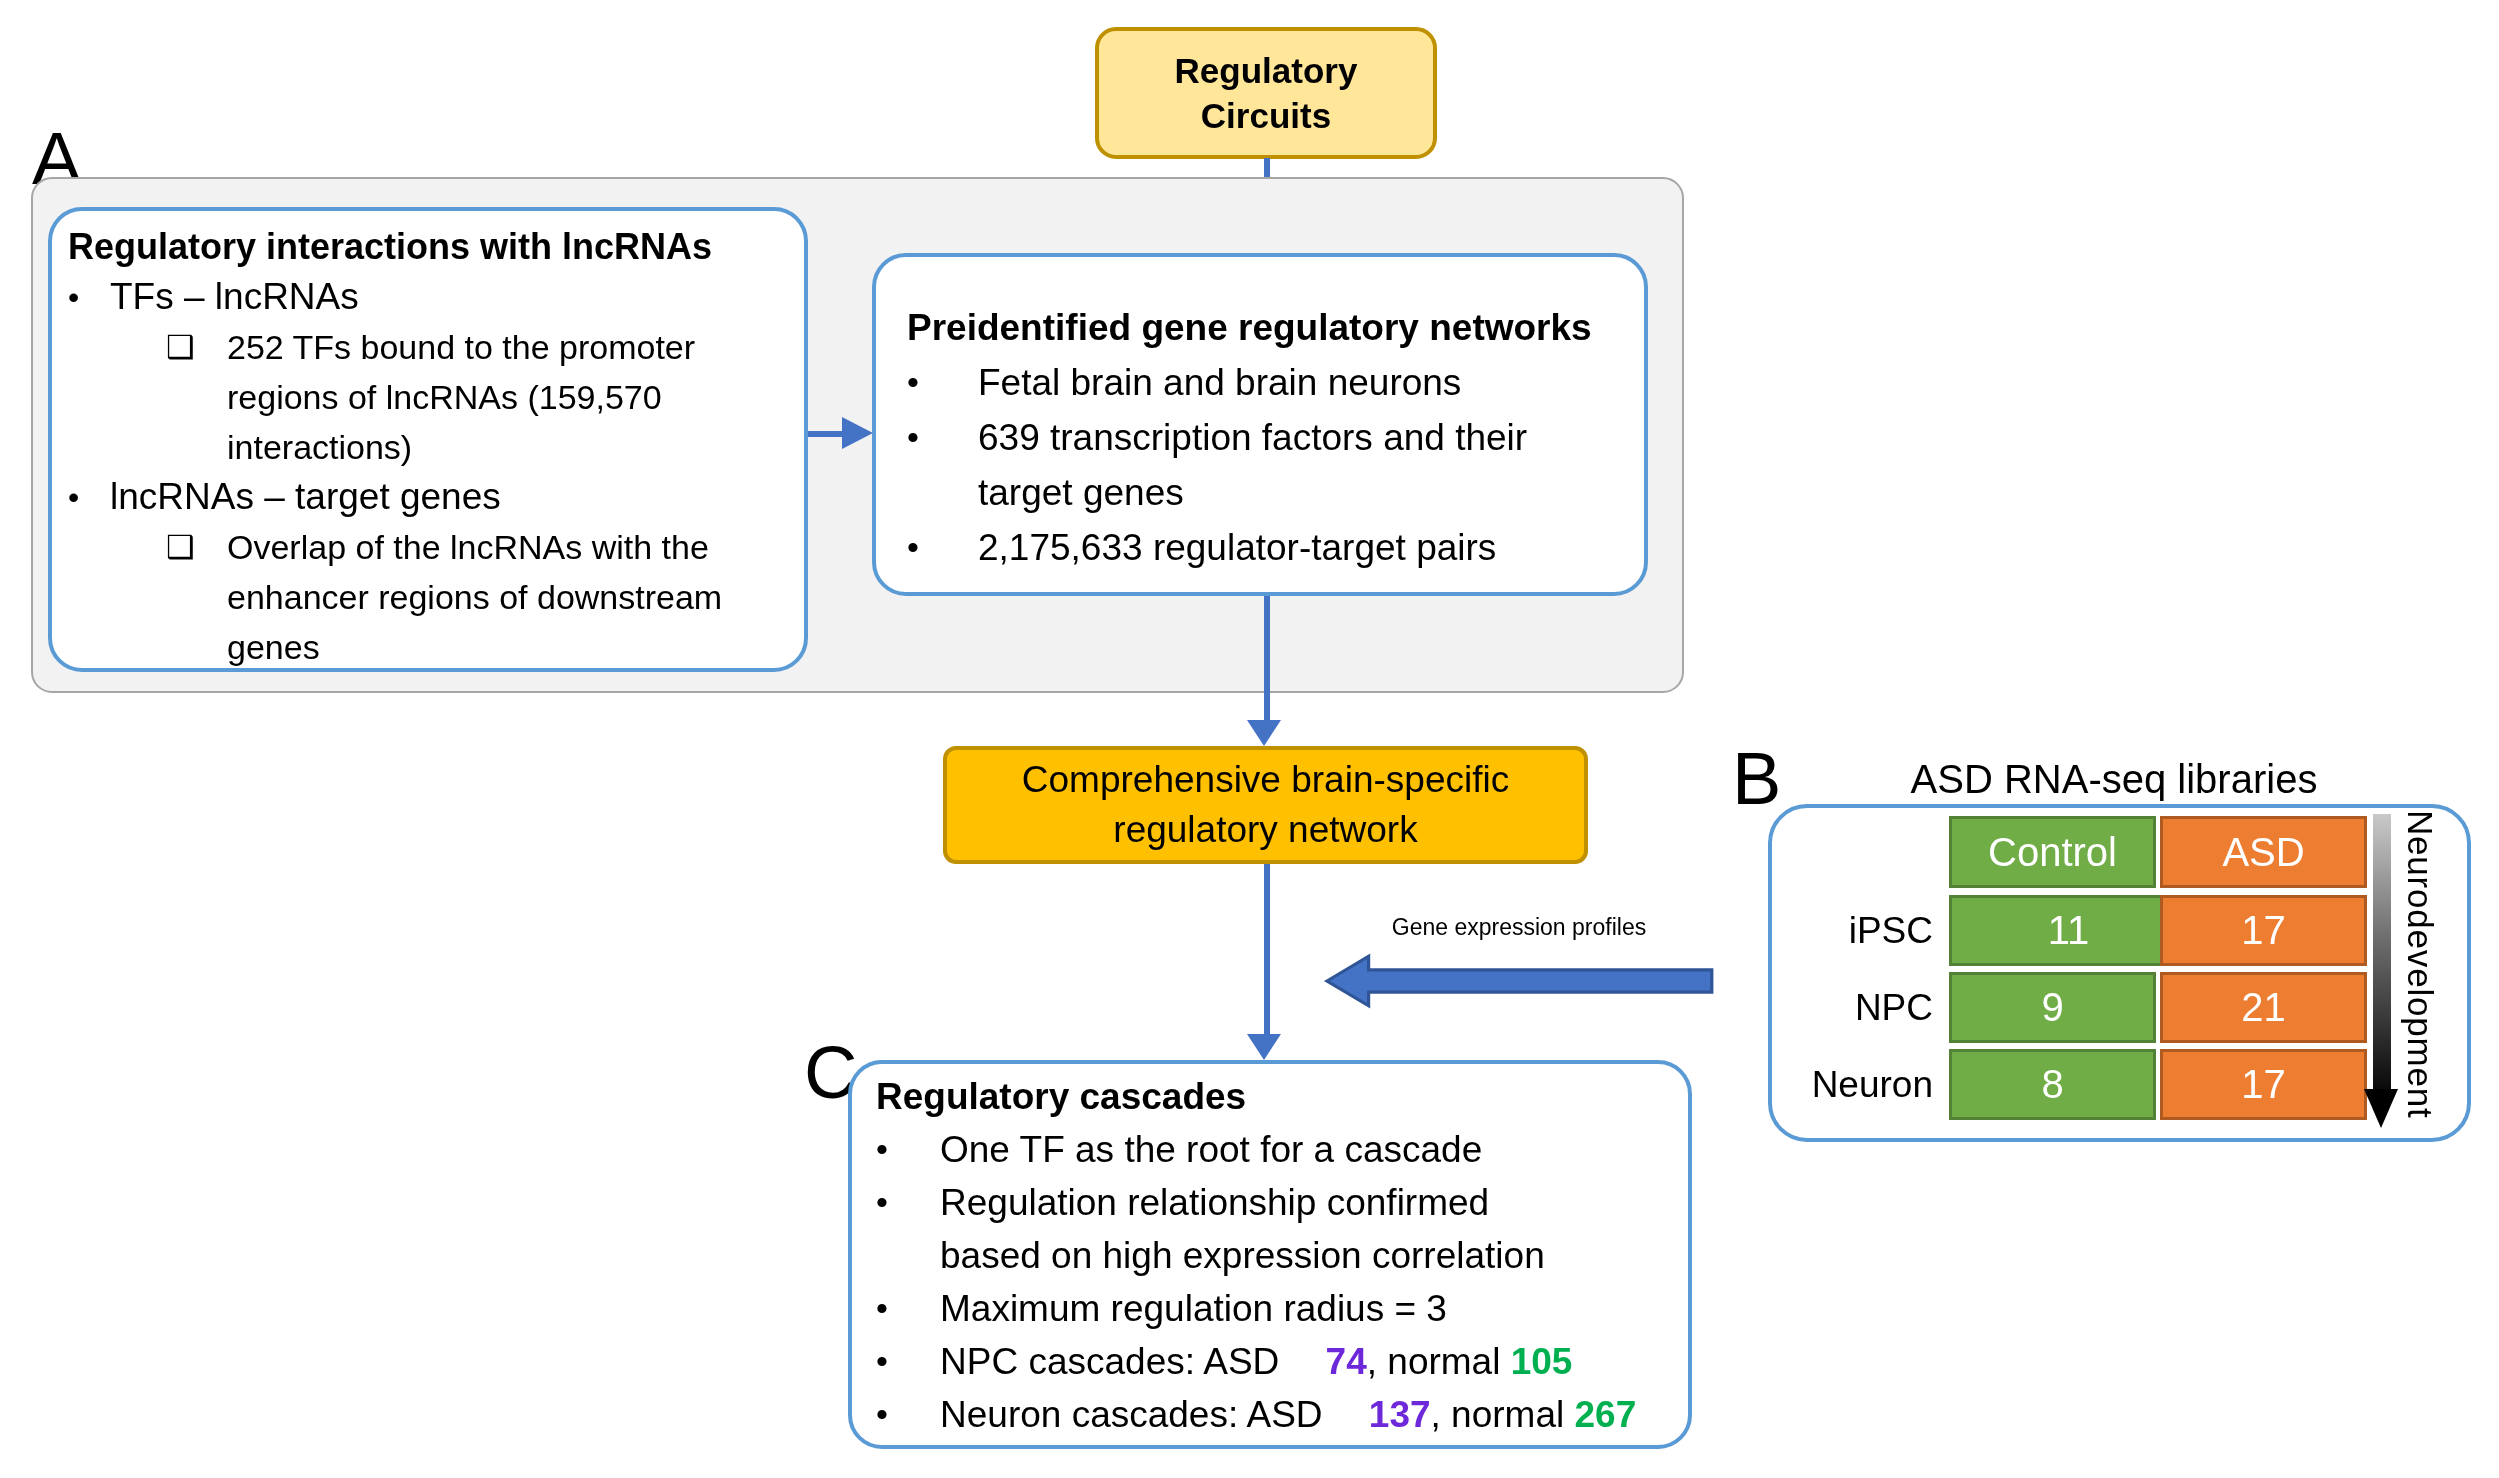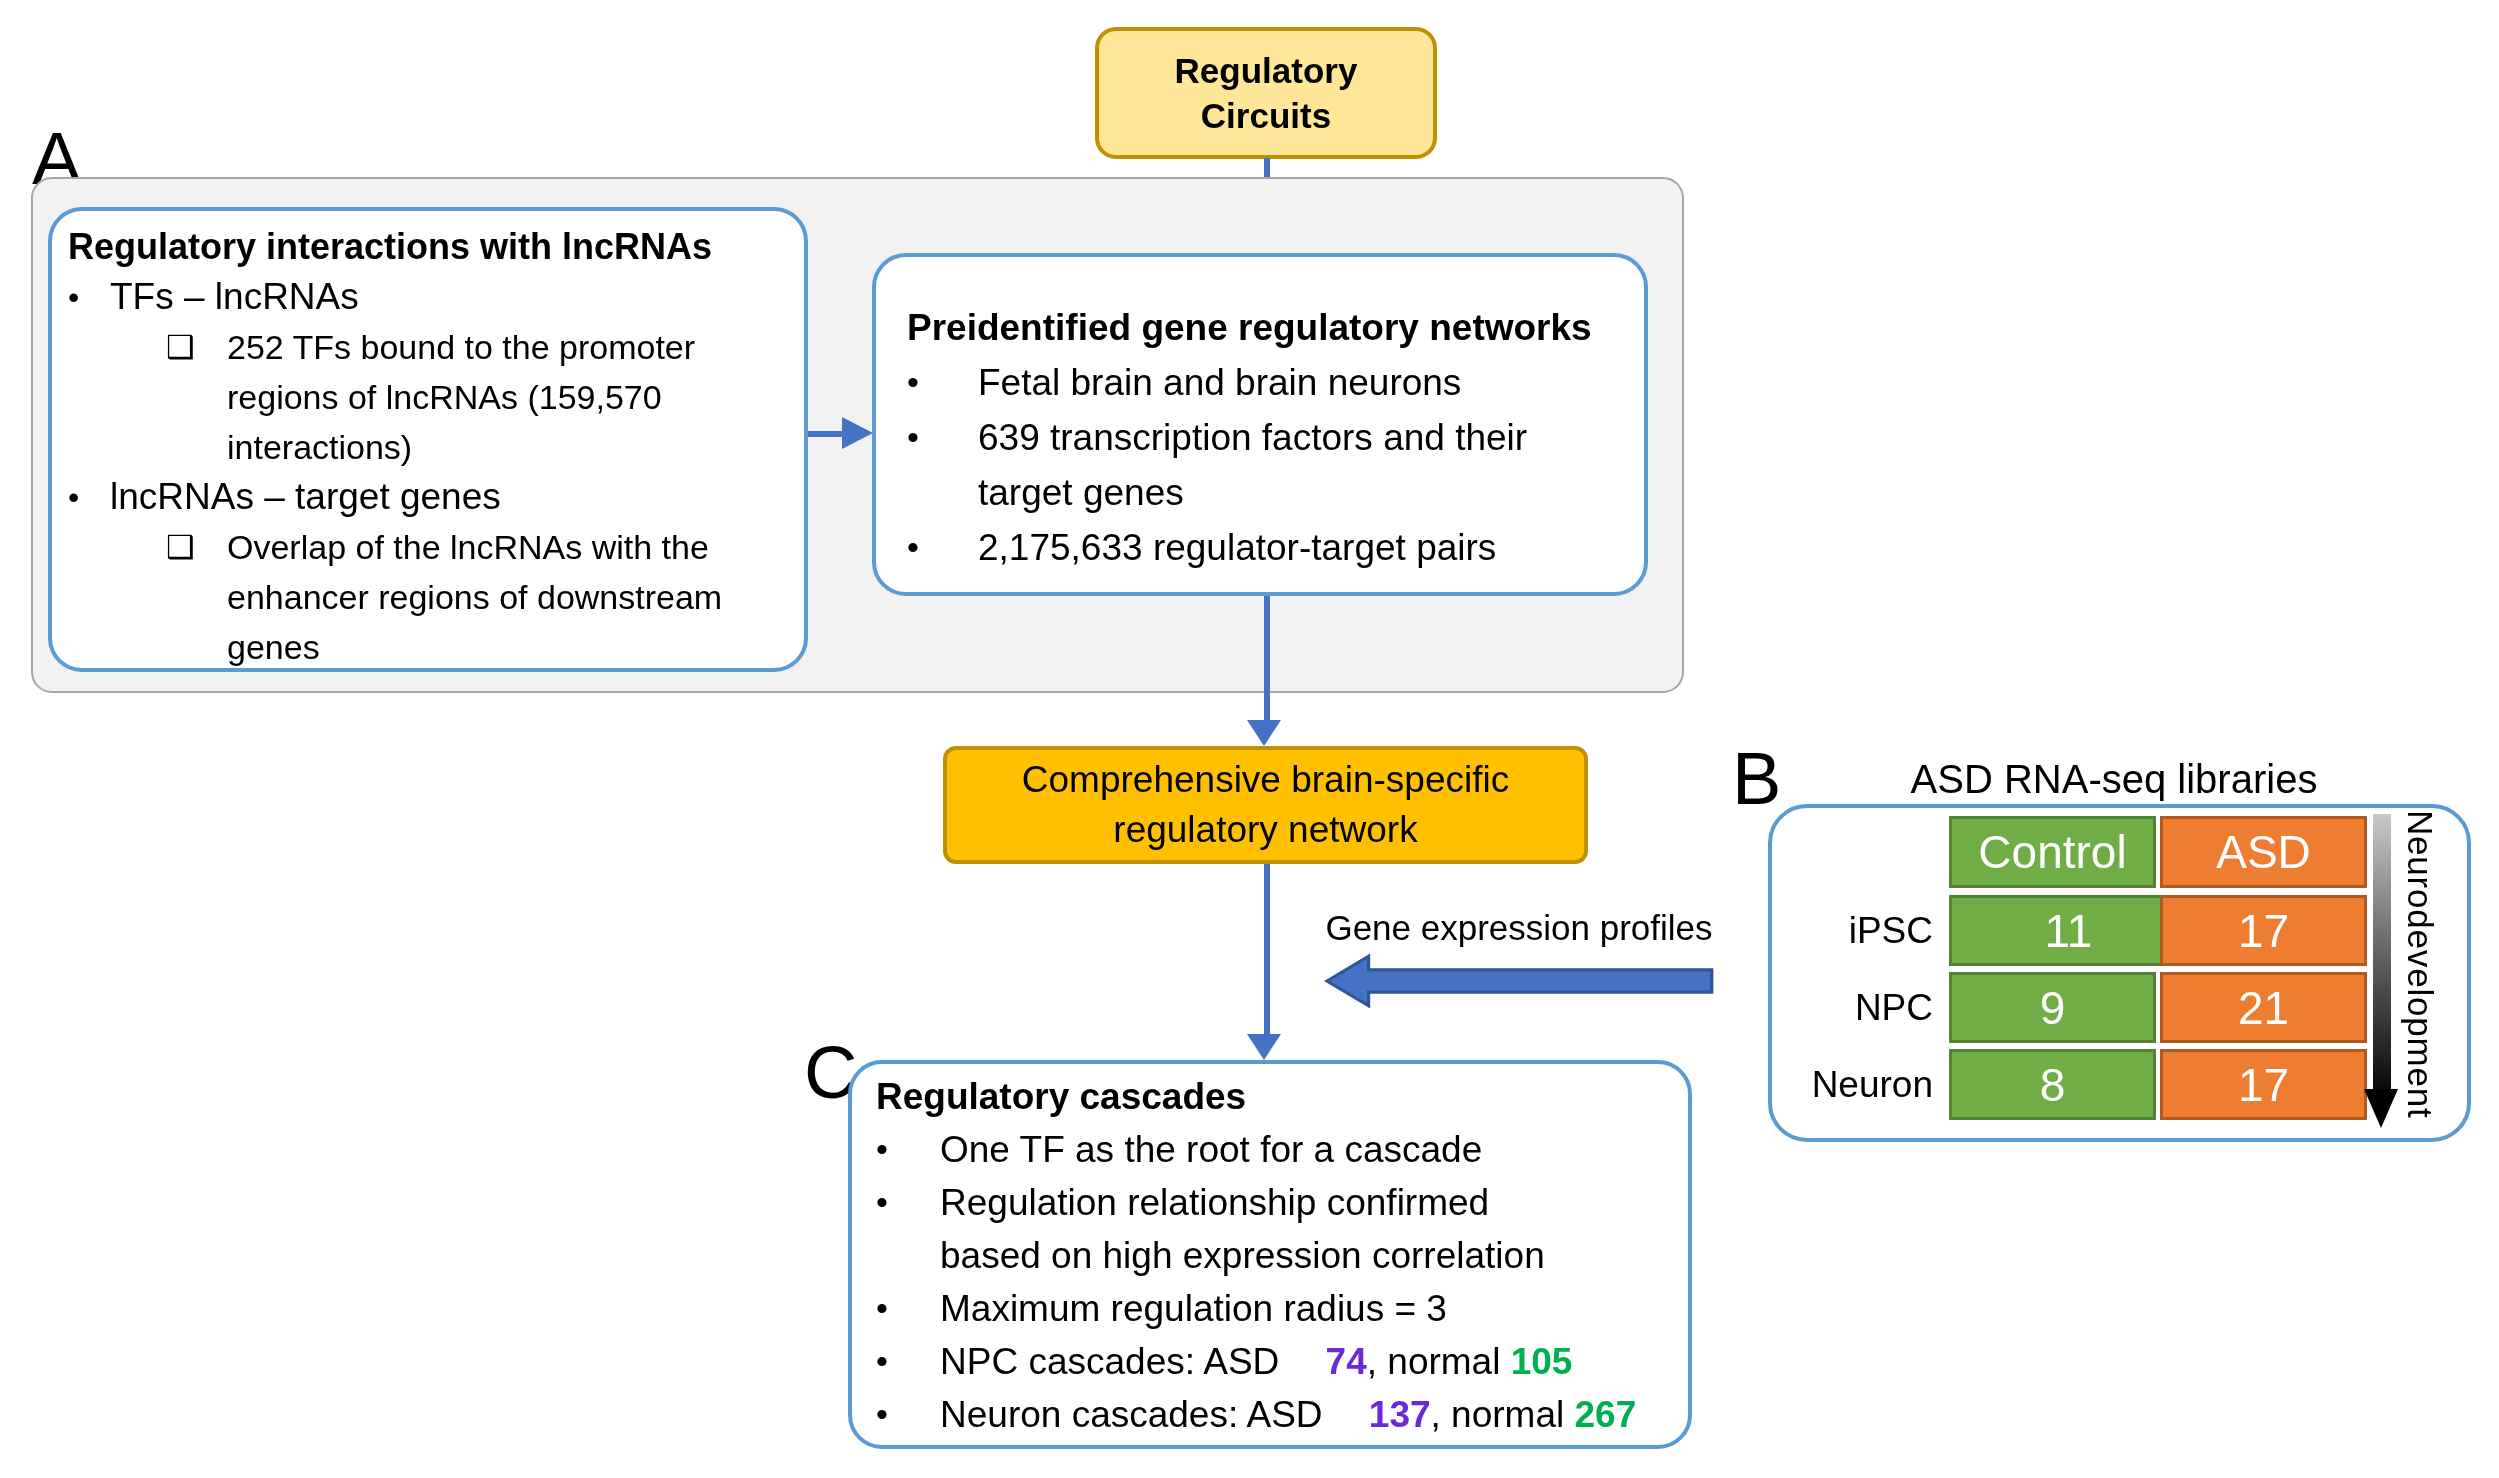--- a/index.html
+++ b/index.html
@@ -57,27 +57,27 @@
     display:flex; flex-direction:column; align-items:center; justify-content:center;
     font-size:37px; line-height:50px;
   }
 
   
   .vline{width:5.6px; background:#4472C4;}
   .hline{height:5.6px; background:#4472C4;}
   .arrow-down{width:0;height:0;border-left:17px solid transparent;border-right:17px solid transparent;border-top:26px solid #4472C4;}
   .arrow-right{width:0;height:0;border-top:16px solid transparent;border-bottom:16px solid transparent;border-left:31px solid #4472C4;}
 
-  .gene-label{left:1302px; top:905px; width:434px; text-align:center; font-size:35px; line-height:45px;}
+  .gene-label{left:1302px; top:905px; width:434px; text-align:center; font-size:23px; line-height:45px;}
 
   
   .pb-title{left:1865px; top:756px; width:498px; text-align:center; font-size:40px; line-height:47px;}
   .cell{
     box-sizing:border-box; display:flex; align-items:center; justify-content:center;
-    color:#ffffff; font-size:46px;
+    color:#ffffff; font-size:40px;
   }
   .cell.green{background:#70AD47; border:3.2px solid #538135;}
   .cell.orange{background:#ED7D31; border:3.2px solid #AE5A21;}
   .row-label{display:flex; align-items:center; justify-content:flex-end; font-size:37px; color:#000000;}
   .grad-shaft{left:2373px; top:814px; width:17.7px; height:275px; background:linear-gradient(to bottom,#c9c9c9 0%,#6e6e6e 45%,#0a0a0a 100%);}
   .grad-head{left:2364px; top:1089px; width:0;height:0;border-left:17.7px solid transparent;border-right:17.7px solid transparent;border-top:39px solid #000;}
   .neuro-label{
     left:2400px; top:810px; height:331px;
     writing-mode:vertical-rl; text-orientation:mixed;
     font-size:35px; letter-spacing:0.8px; display:flex; align-items:center;

